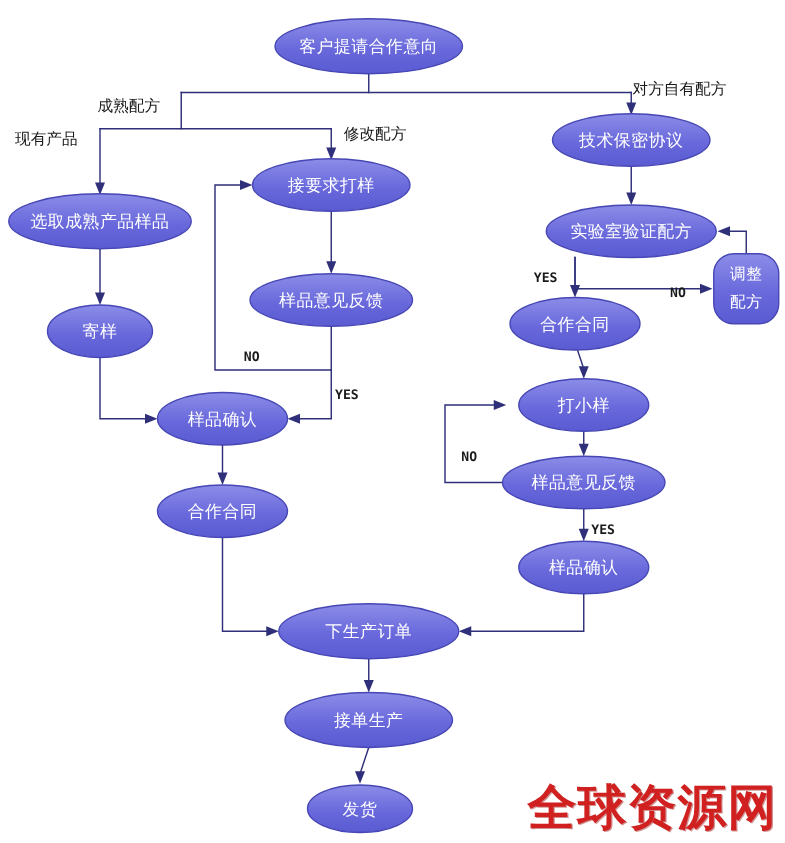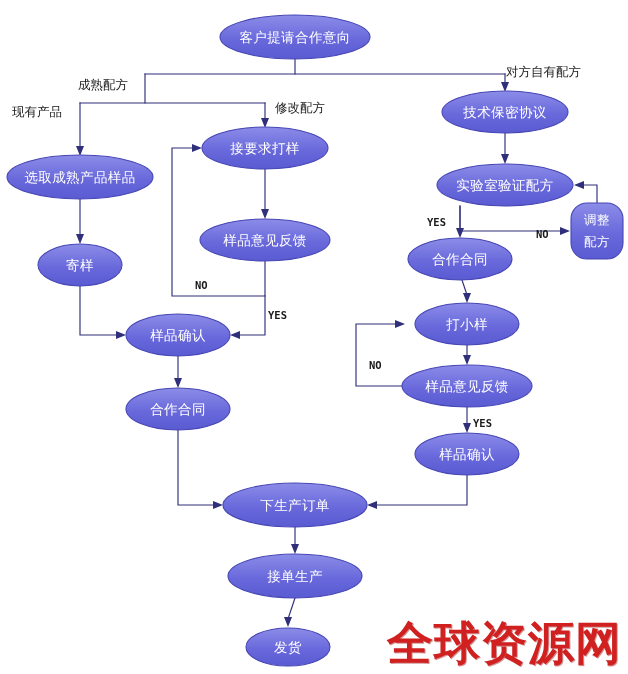--- a/index.html
+++ b/index.html
@@ -63,21 +63,21 @@
   }
   .arrow-head {
     fill: #2F2F7A;
     stroke: none;
   }
   #watermark {
     position: absolute;
     right: 6px;
     bottom: 8px;
     font-family: "DejaVu Sans", "Liberation Sans", sans-serif;
-    font-size: 46px;
+    font-size: 39px;
     font-weight: bold;
     color: #D02020;
     letter-spacing: 1px;
     text-shadow: 1px 1px 0 rgba(150,20,20,0.45);
     white-space: nowrap;
     line-height: 1;
   }
 </style>
 </head>
 <body>

